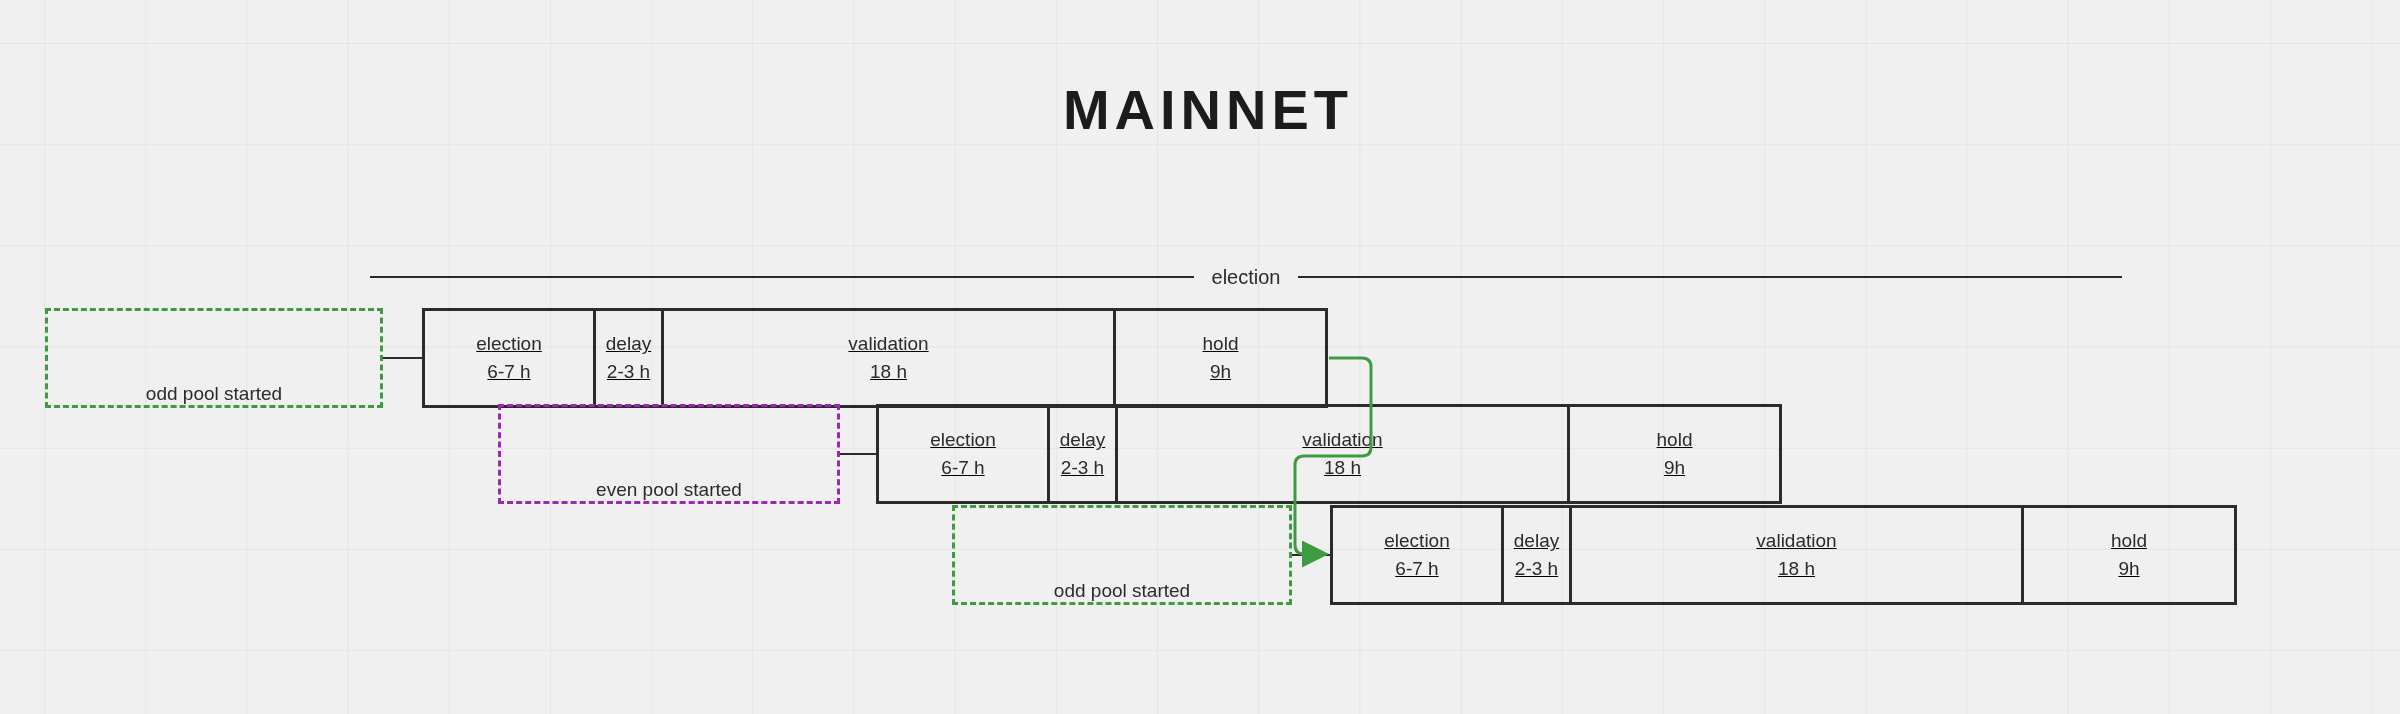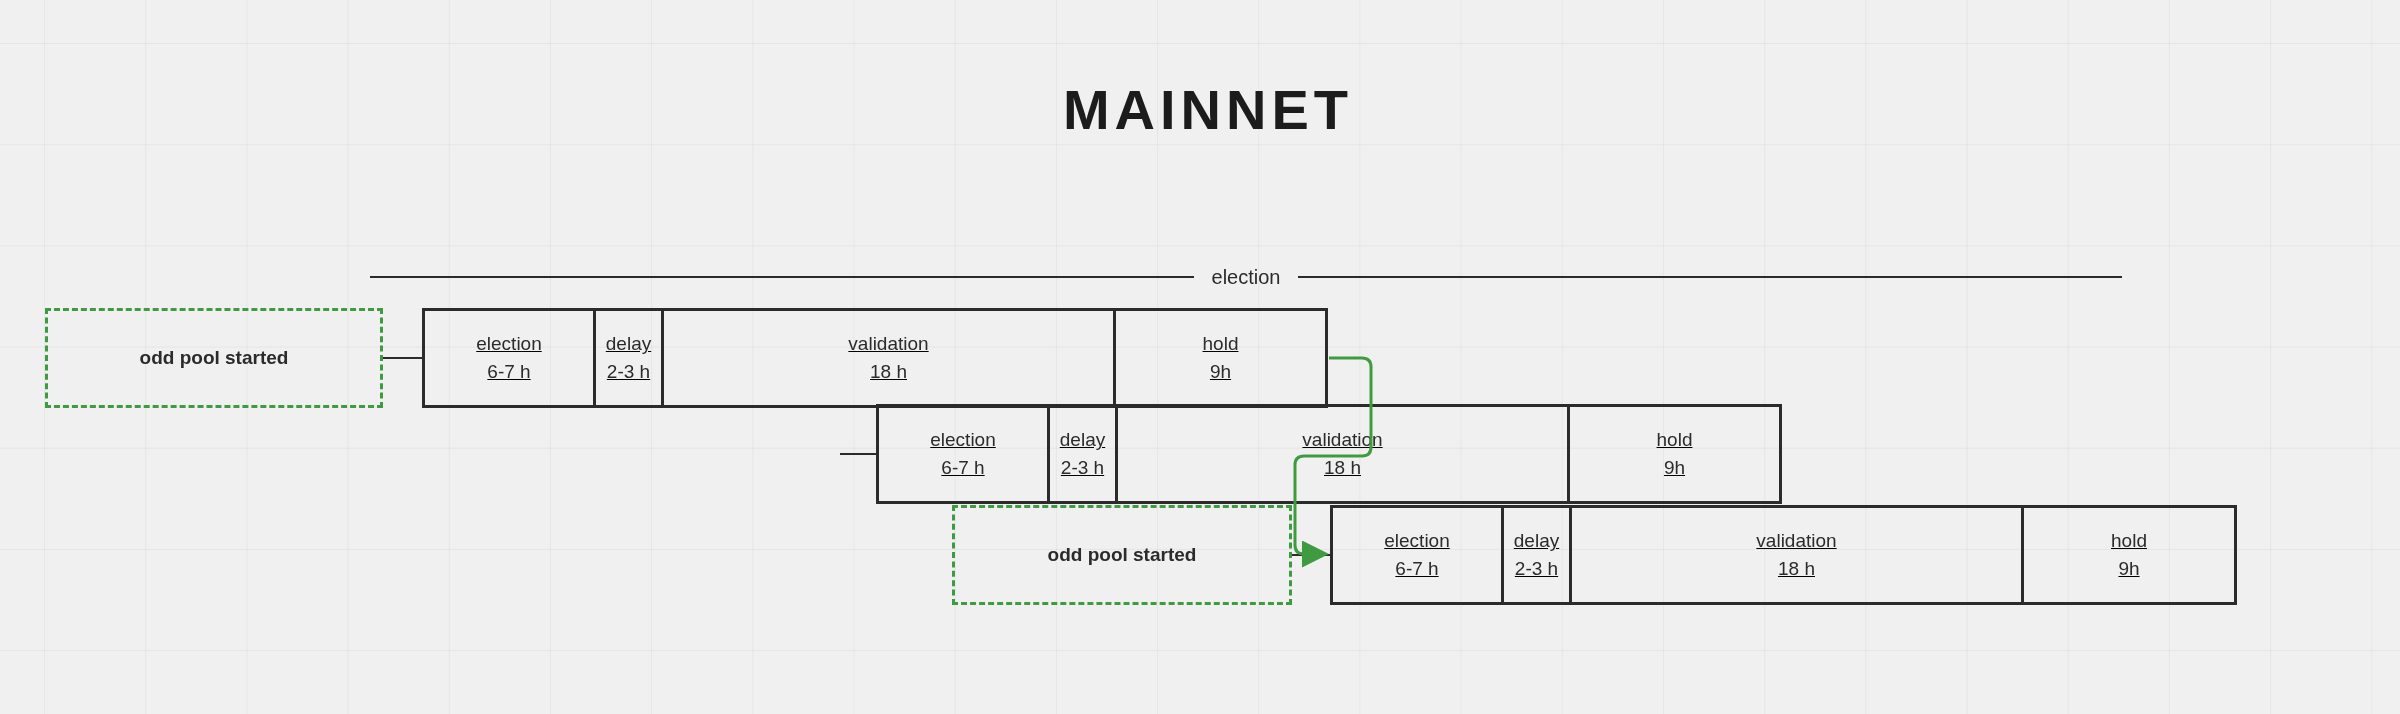--- a/index.html
+++ b/index.html
@@ -75,29 +75,28 @@
   }
   .seg + .seg{border-left:3px solid #2b2b2b;}
   .seg .s-name{display:block;}
   .seg .s-dur{display:block;}
 
   
   .note{
     position:absolute;
     box-sizing:border-box;
     display:flex;
-    align-items:center;
+    align-items:flex-end;
     justify-content:center;
     font-size:19px;
     color:#2b2b2b;
     border-width:3px;
     border-style:dashed;
     background:transparent;
     white-space:nowrap;
-    font-weight:bold;
   }
   .note.green{border-color:#3f9b40;}
   .note.purple{border-color:#9c27b0;}
 
   
   .leader{
     position:absolute;
     height:0;
     border-top:2px solid #2b2b2b;
   }
@@ -176,20 +175,23 @@
       <span class="s-name">hold</span>
       <span class="s-dur">9h</span>
     </div>
   </div>
 
   <div class="note green" id="note-1" style="left:45px;top:308px;width:338px;height:100px;">
     <span>odd pool started</span>
   </div>
   <div class="leader" style="left:383px;top:357px;width:39px;"></div>
 
+  <div class="note purple" id="note-2" style="left:498px;top:404px;width:342px;height:100px;">
+    <span>even pool started</span>
+  </div>
   <div class="leader" style="left:840px;top:453px;width:36px;"></div>
 
   <div class="note green" id="note-3" style="left:952px;top:505px;width:340px;height:100px;">
     <span>odd pool started</span>
   </div>
   <div class="leader" style="left:1292px;top:554px;width:38px;"></div>
 
   <svg id="flow" viewBox="0 0 2400 714" preserveAspectRatio="none">
     <defs>
       <marker id="arrowGreen" markerWidth="9" markerHeight="9" refX="6" refY="4.5" orient="auto" markerUnits="strokeWidth">

